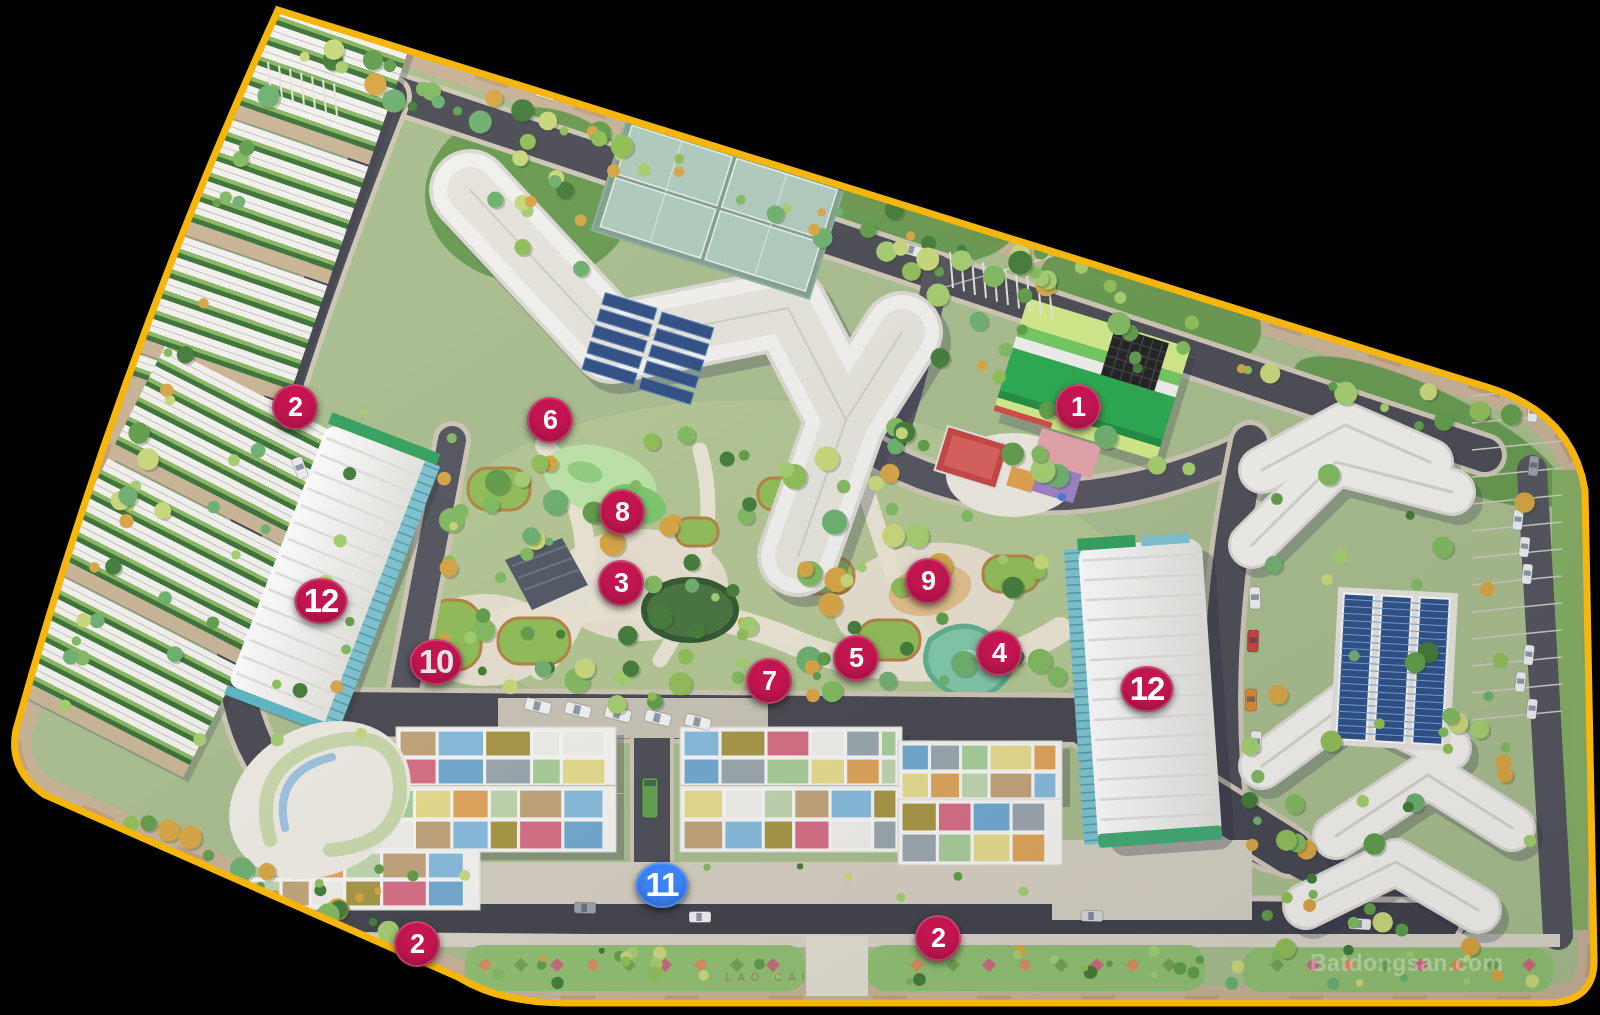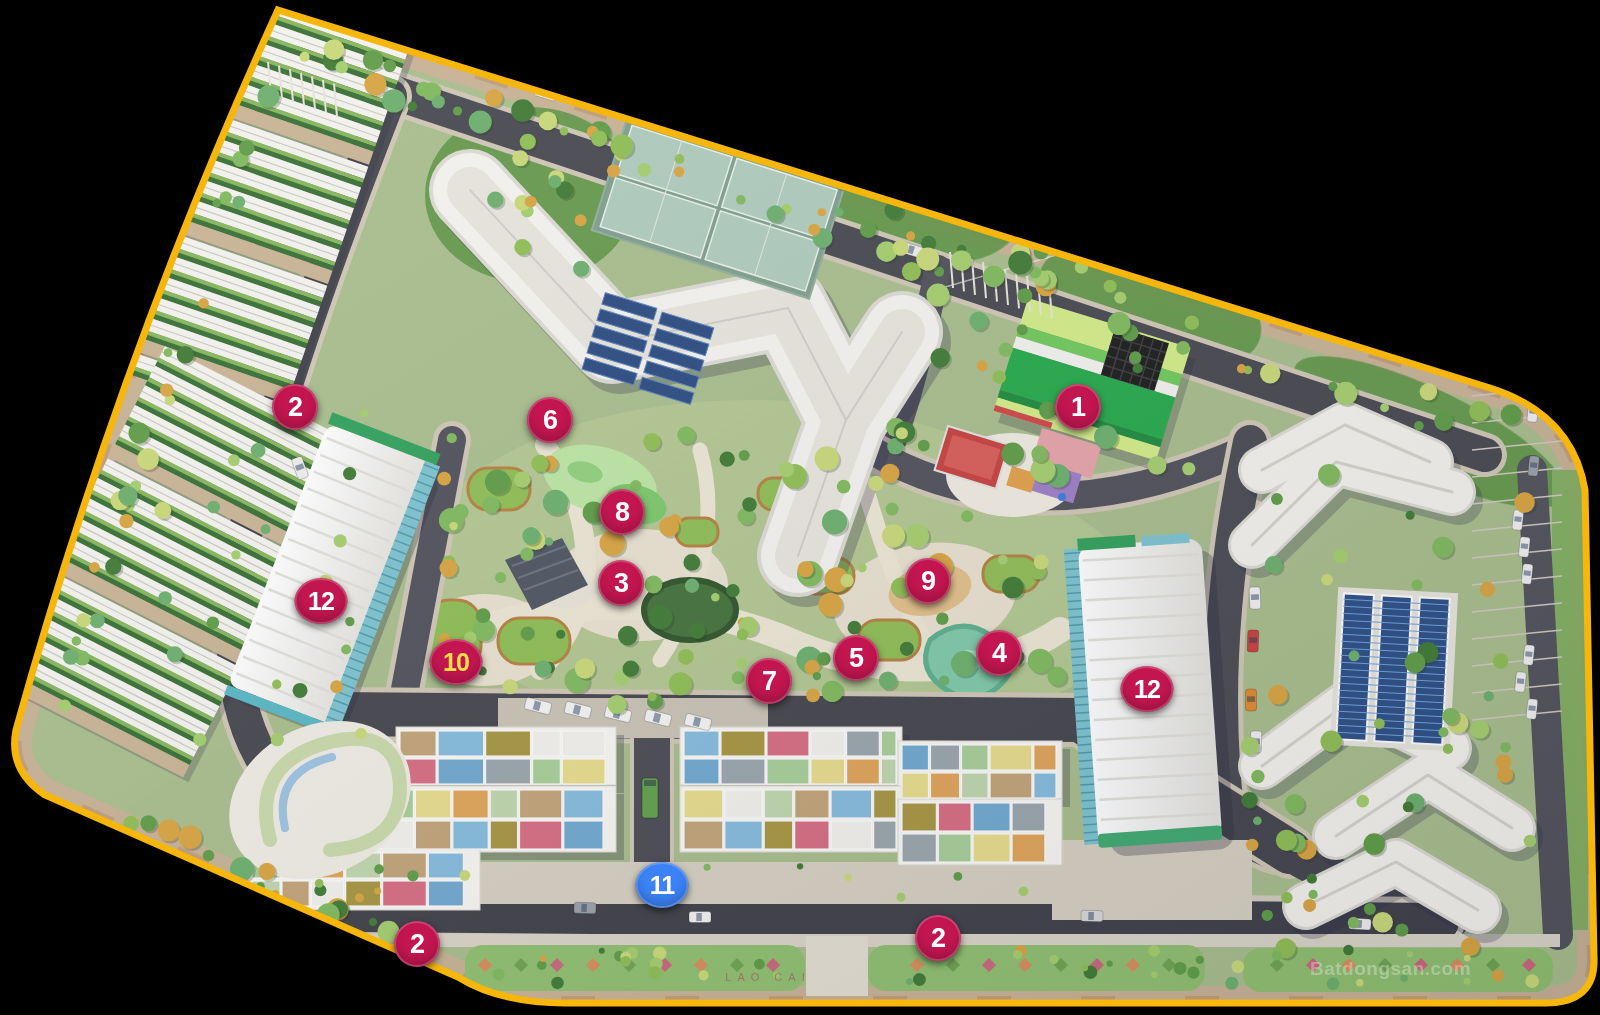--- a/index.html
+++ b/index.html
@@ -4,23 +4,23 @@
 <style>
   html,body{margin:0;padding:0;background:#000;}
   .stage{position:relative;width:1600px;height:1015px;background:#000;overflow:hidden;
          font-family:"Liberation Sans",sans-serif;}
   .stage svg{position:absolute;left:0;top:0;}
   .badge{position:absolute;display:flex;align-items:center;justify-content:center;
          width:46px;height:46px;border-radius:50%;
          color:#fff;font-weight:bold;font-size:27px;letter-spacing:-1px;
          transform:translate(-50%,-50%);z-index:6;
          box-shadow:0 3px 7px rgba(0,0,0,.55), inset 0 0 0 2px rgba(255,255,255,.20), inset 0 -7px 10px rgba(0,0,0,.18);}
-  .badge.wide{width:53px;font-size:25px;}
+  .badge.wide{width:53px;font-size:33px;}
   .watermark{position:absolute;z-index:5;color:rgba(255,255,255,.30);font-weight:bold;
-             font-size:19px;letter-spacing:.5px;margin-top:8px;}
+             font-size:23px;letter-spacing:.5px;}
   .median-label{position:absolute;z-index:4;color:#9E4558;opacity:.55;font-weight:normal;
                 font-size:11px;letter-spacing:6px;transform:translate(-50%,-50%);}
 </style>
 </head>
 <body>
 
 <div class="stage">
 <svg id="plan" width="1600" height="1015" viewBox="0 0 1600 1015">
   <defs>
     <path id="siteShape" d="M 278 10 L 1490 388 Q 1572 414 1585 490 L 1594 958 Q 1596 1003 1545 1003 L 565 1003 Q 500 1003 458 977 L 45 795 Q 8 770 16 730 Q 120 355 278 10 Z"></path>
@@ -1363,20 +1363,20 @@
       <div class="badge" style="left: 295px; top: 407px; background: rgb(195, 22, 80); color: rgb(255, 255, 255);">2</div>
       <div class="badge" style="left: 417px; top: 944px; background: rgb(195, 22, 80); color: rgb(255, 255, 255);">2</div>
       <div class="badge" style="left: 938px; top: 938px; background: rgb(195, 22, 80); color: rgb(255, 255, 255);">2</div>
       <div class="badge" style="left: 621px; top: 583px; background: rgb(195, 22, 80); color: rgb(255, 255, 255);">3</div>
       <div class="badge" style="left: 999px; top: 653px; background: rgb(195, 22, 80); color: rgb(255, 255, 255);">4</div>
       <div class="badge" style="left: 856px; top: 658px; background: rgb(195, 22, 80); color: rgb(255, 255, 255);">5</div>
       <div class="badge" style="left: 550px; top: 420px; background: rgb(195, 22, 80); color: rgb(255, 255, 255);">6</div>
       <div class="badge" style="left: 769px; top: 681px; background: rgb(195, 22, 80); color: rgb(255, 255, 255);">7</div>
       <div class="badge" style="left: 622px; top: 512px; background: rgb(195, 22, 80); color: rgb(255, 255, 255);">8</div>
       <div class="badge" style="left: 928px; top: 581px; background: rgb(195, 22, 80); color: rgb(255, 255, 255);">9</div>
-      <div class="badge wide" style="left: 456px; top: 662px; background: rgb(195, 22, 80); color: #fde047;">10</div>
+      <div class="badge wide" style="left: 436px; top: 662px; background: rgb(195, 22, 80); color: #e5e5e5;">10</div>
       <div class="badge wide" style="left: 662px; top: 885px; background: #3b82f6; color: rgb(255, 255, 255);">11</div>
       <div class="badge wide" style="left: 321px; top: 601px; background: rgb(195, 22, 80); color: rgb(255, 255, 255);">12</div>
       <div class="badge wide" style="left: 1147px; top: 689px; background: rgb(195, 22, 80); color: rgb(255, 255, 255);">12</div>
     </div>
 <div class="watermark" style="left: 1310px; top: 950px;">Batdongsan.com</div>
 <div class="median-label" style="left: 768px; top: 977px;">LAO CAI</div>
 </div>
 
 </body></html>

